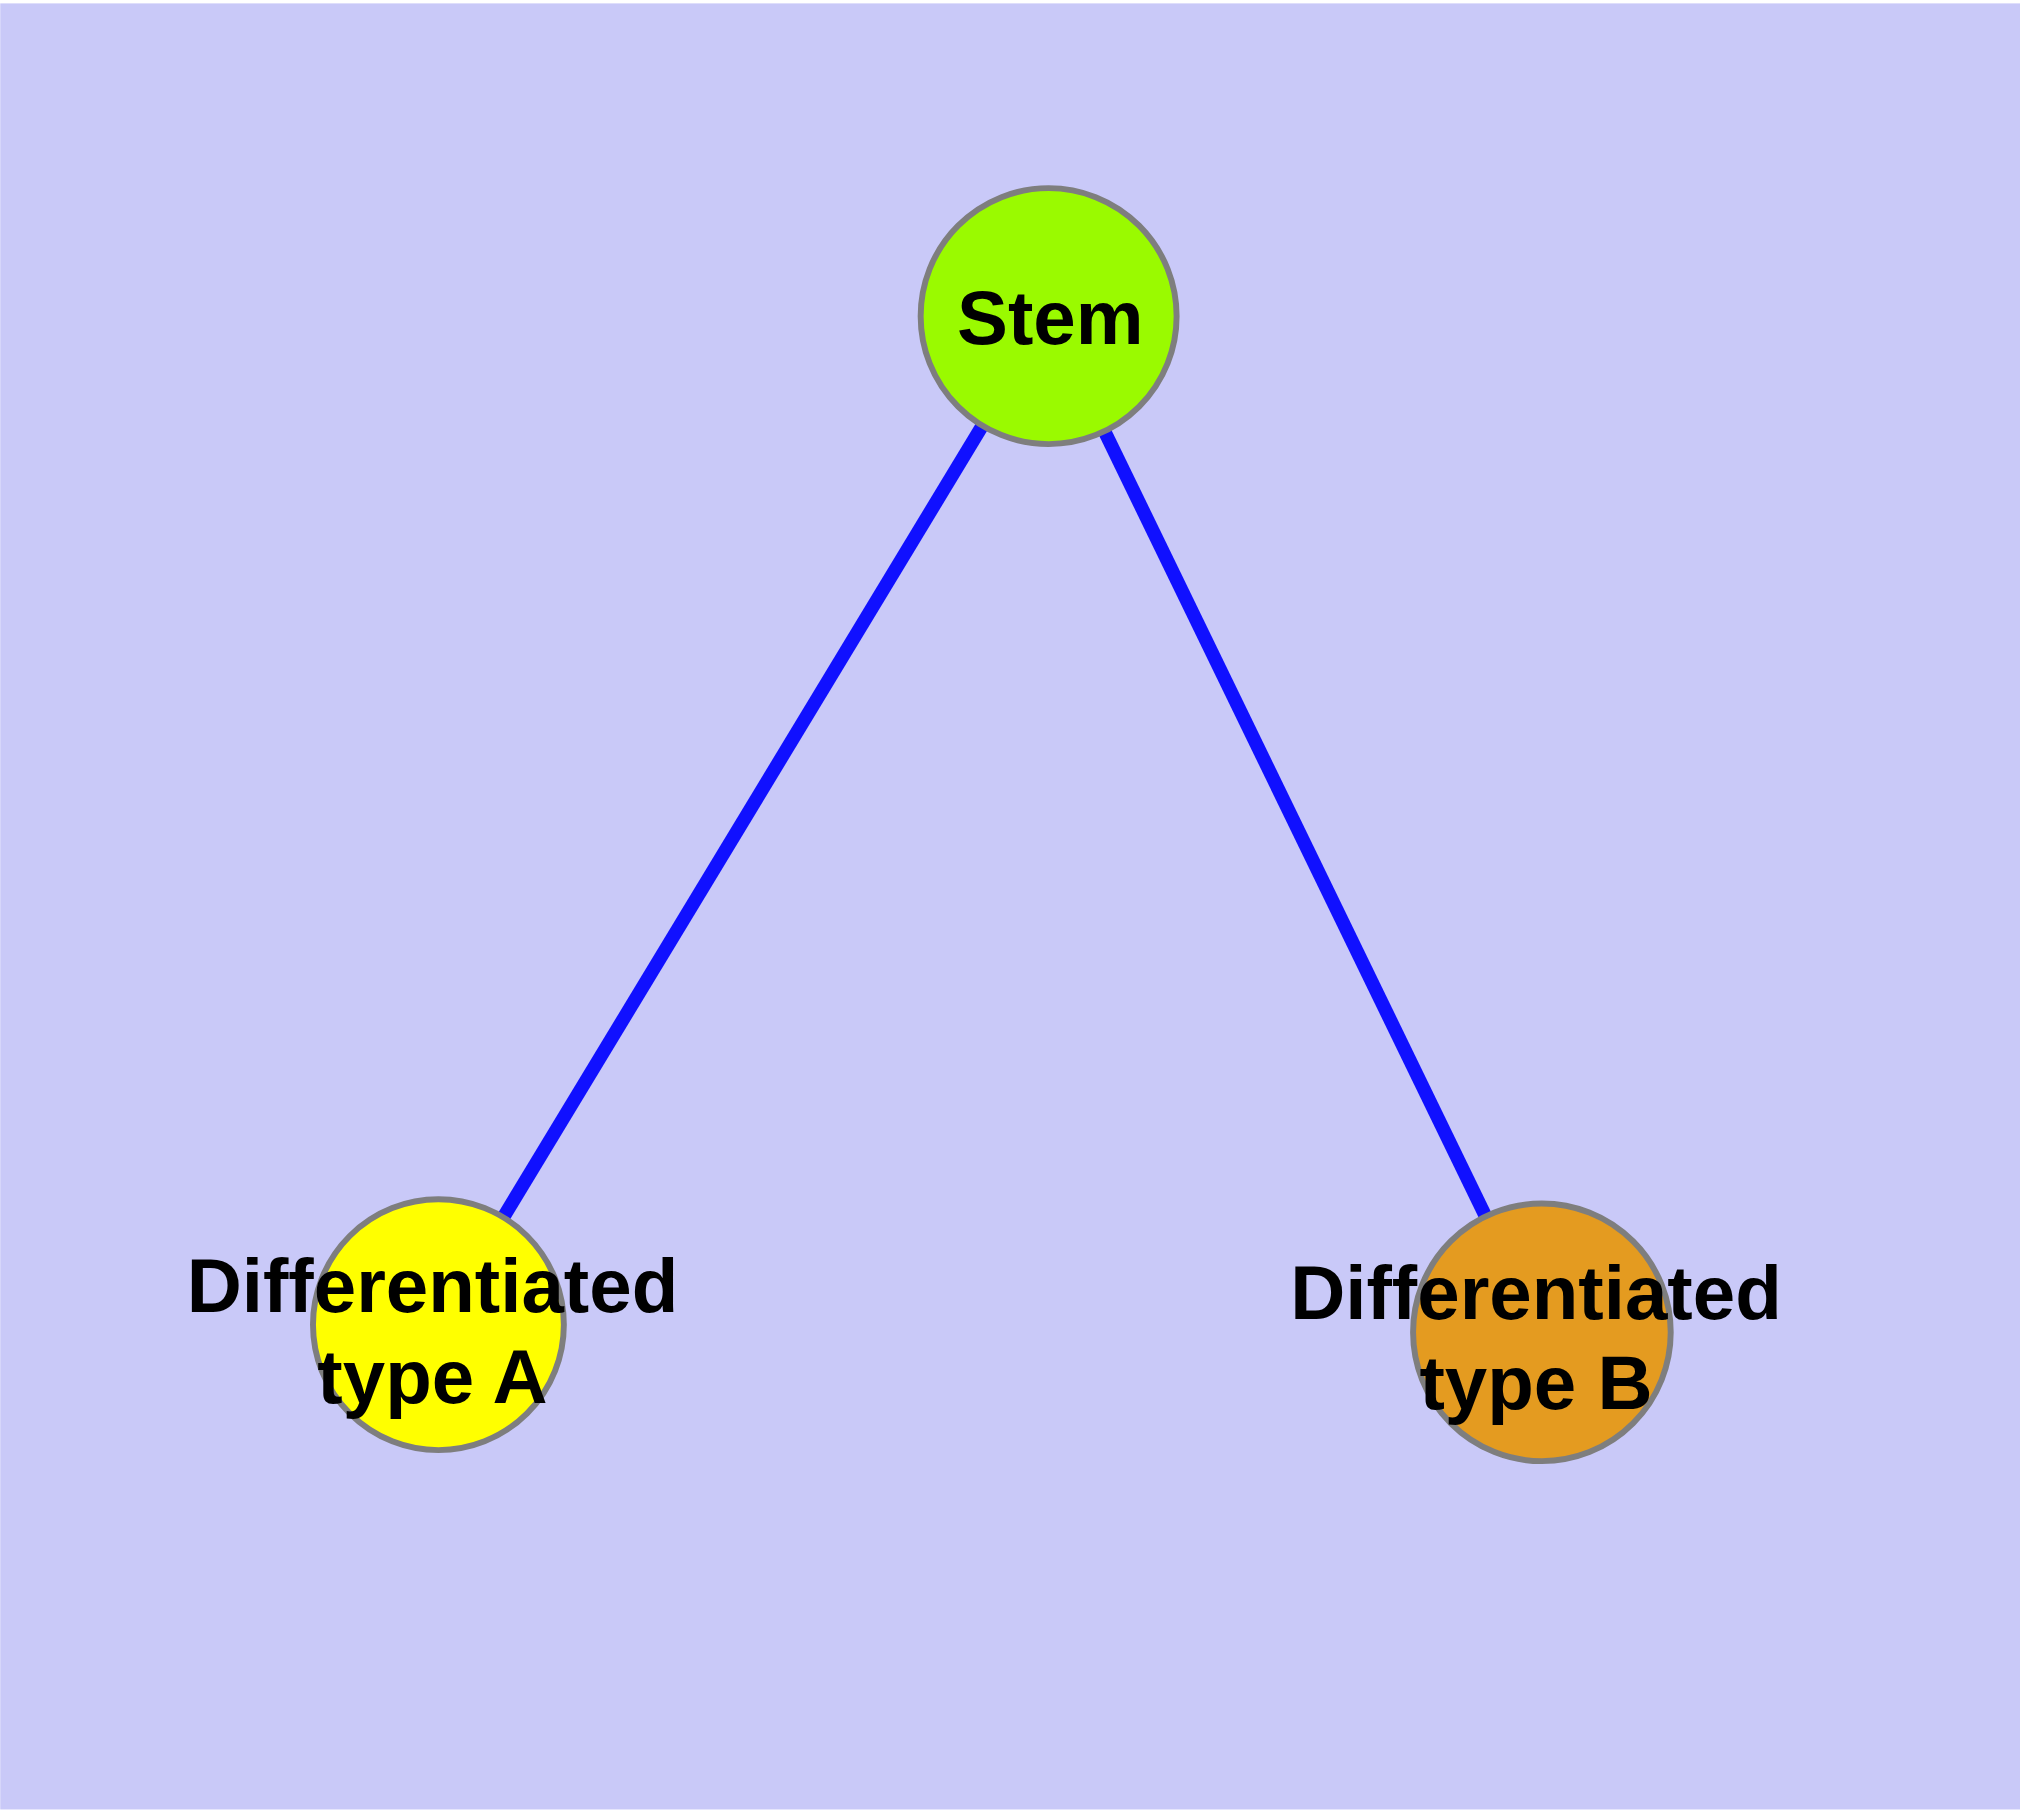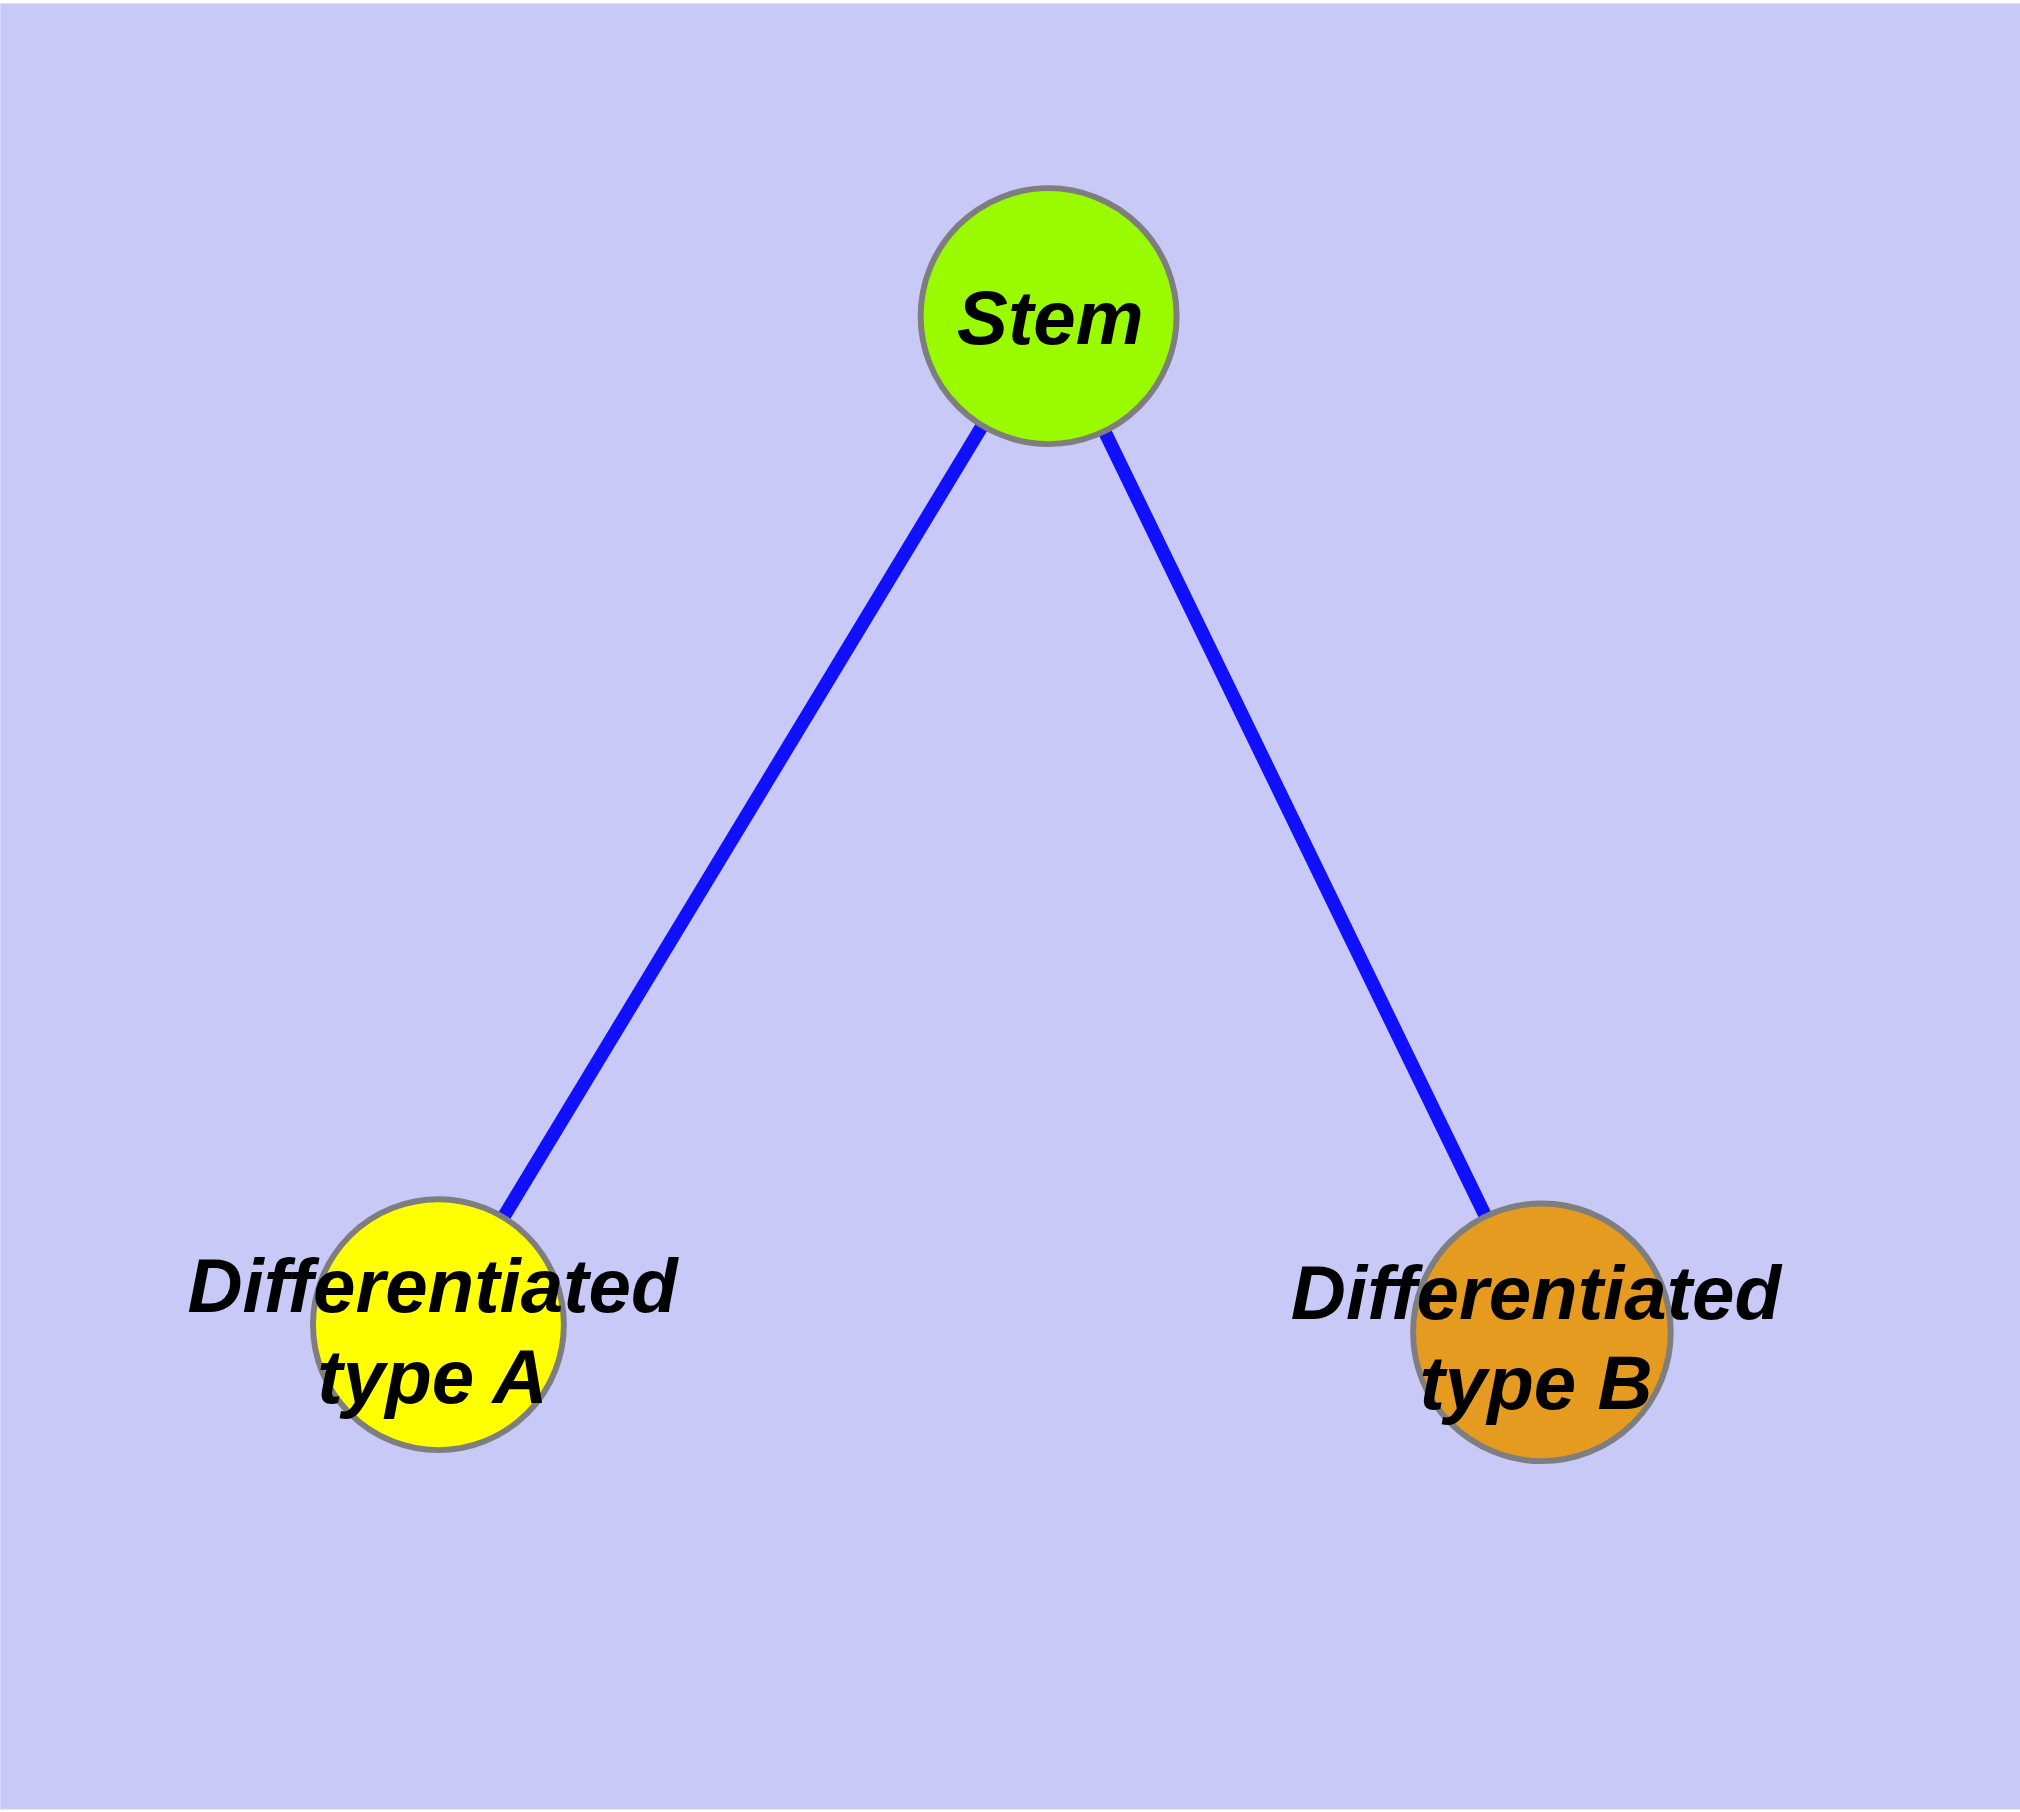--- a/index.html
+++ b/index.html
@@ -7,21 +7,20 @@
     padding: 0;
     width: 2021px;
     height: 1812px;
     background: #ffffff;
     overflow: hidden;
   }
   .stage {
     position: relative;
     width: 1941px;
     height: 1812px;
-    font-style: italic;
   }
   svg.graph {
     display: block;
     width: 2021px;
     height: 1812px;
   }
   .edge {
     stroke-width: 16px;
     stroke-linecap: butt;
     fill: none;

